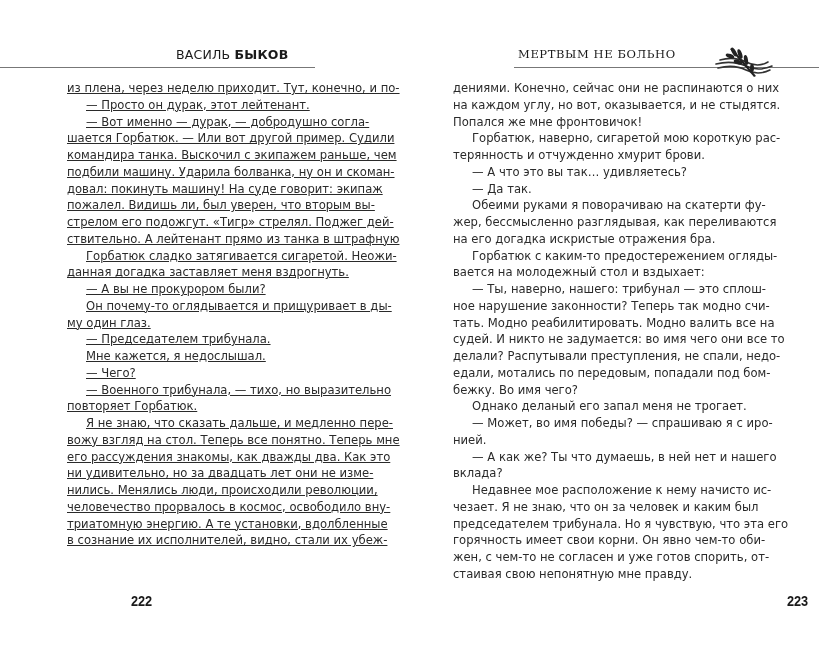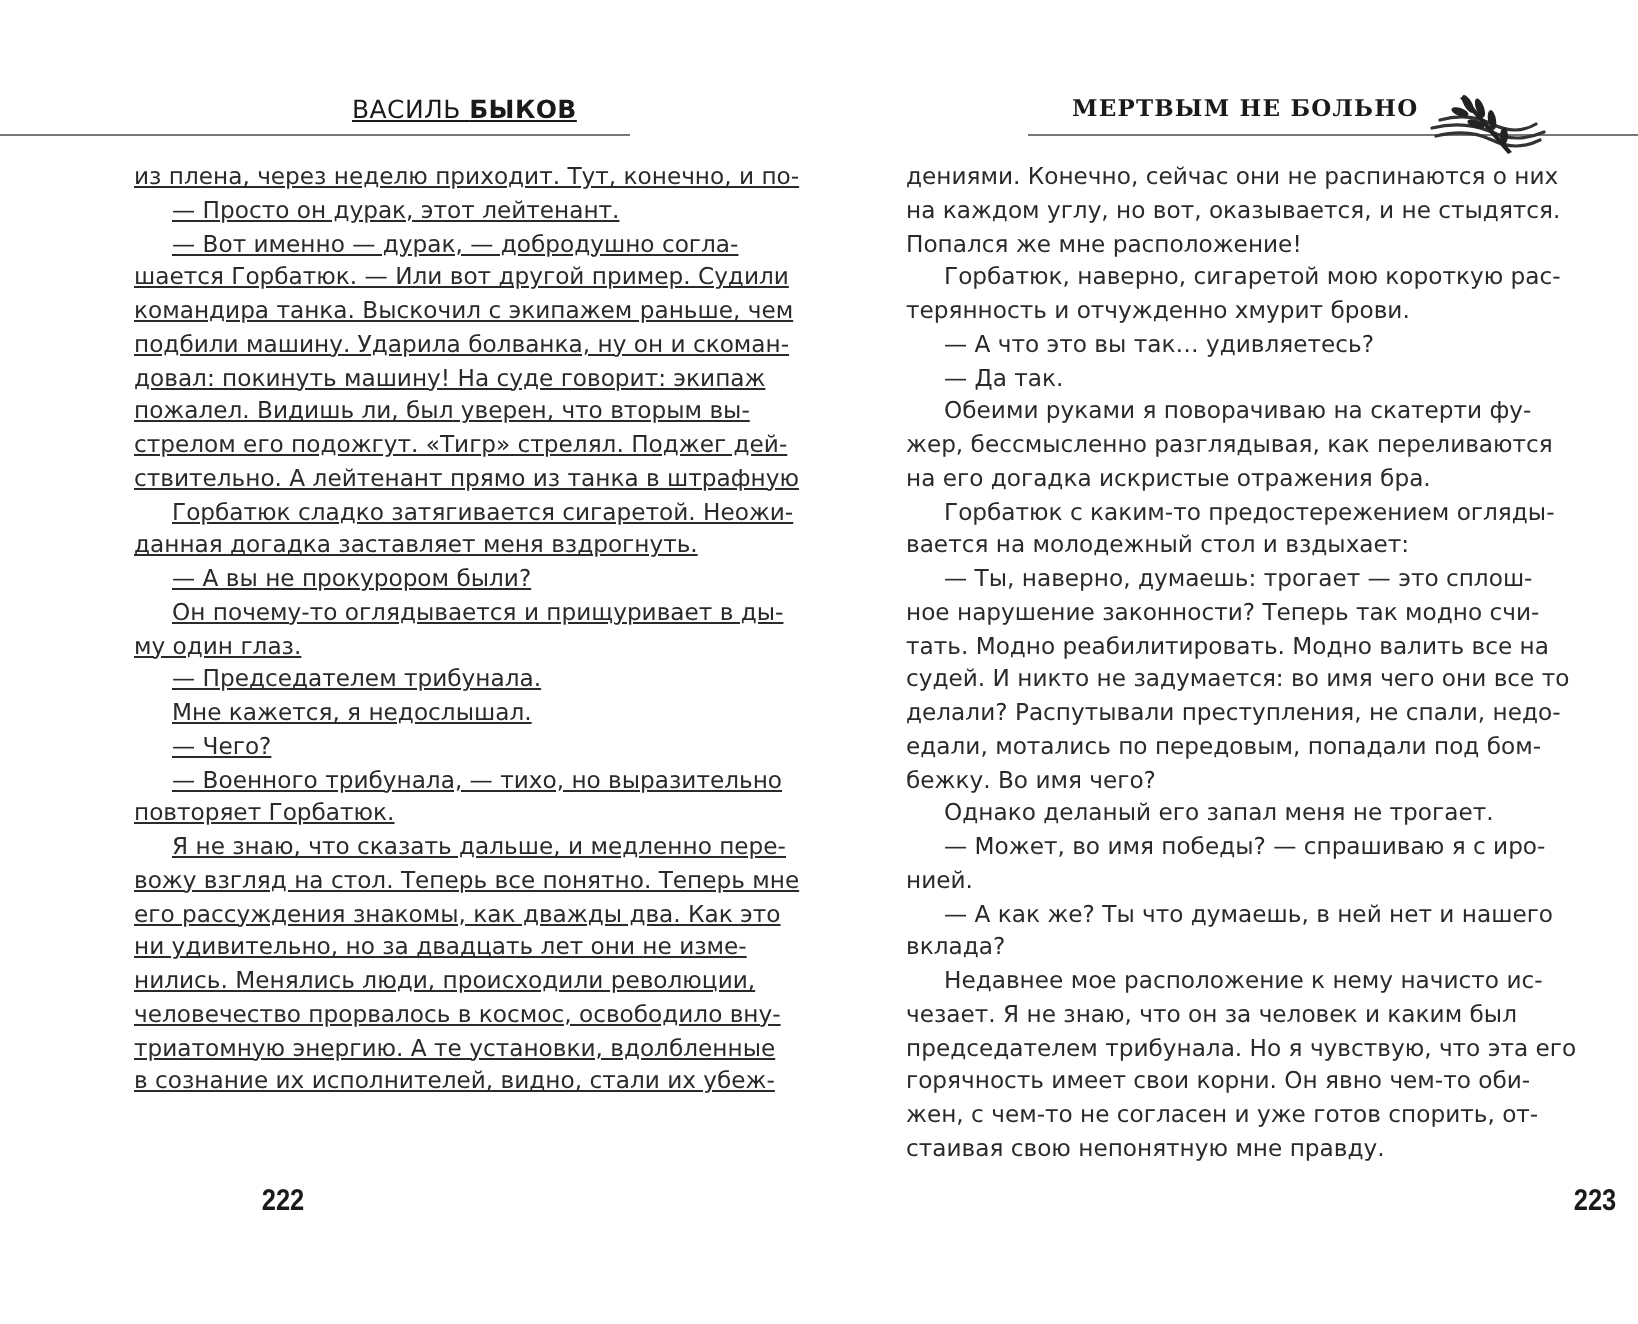--- a/index.html
+++ b/index.html
@@ -2,23 +2,23 @@
 <html><head>
 <meta charset="utf-8">
 <style>
   html, body { margin: 0; padding: 0; background: #ffffff; }
   body { width: 819px; height: 662px; position: relative; overflow: hidden;
          font-family: "DejaVu Sans", sans-serif; color: #222; }
   .page { position: absolute; top: 0; height: 662px; }
   .page.left { left: 0; width: 410px; }
   .page.right { left: 410px; width: 409px; }
   .running-head { position: absolute; top: 47px; font-size: 12.5px; color: #1a1a1a; letter-spacing: 0.2px; white-space: nowrap; }
-  .left .running-head { left: 176px; text-decoration: underline; }
+  .left .running-head { left: 176px; }
   .left .running-head .bold { font-weight: bold; }
-  .right .running-head { left: 126px; font-family: "DejaVu Serif", serif; font-weight: bold; font-size: 11.5px; letter-spacing: 0.6px; }
+  .right .running-head { left: 108px; font-family: "DejaVu Serif", serif; font-weight: normal; font-size: 11.5px; letter-spacing: 0.6px; }
   .rule { position: absolute; height: 1px; background: #777; top: 67px; }
   .left .rule { left: 0; width: 315px; }
   .right .rule { left: 104px; width: 305px; }
   .ornament { position: absolute; top: 42px; left: 302px; width: 64px; height: 40px; }
   .text { position: absolute; top: 80px; font-size: 11.6px; line-height: 16.75px; color: #2a2a2a; }
   .left .text { left: 67px; width: 300px; text-decoration: underline; }
   .right .text { left: 43px; width: 300px; }
   .line { display: block; white-space: nowrap; text-align: justify; text-align-last: justify; height: 16.75px; }
   .line.last { text-align-last: left; }
   .line.indent { padding-left: 19px; }
@@ -80,31 +80,31 @@
       <ellipse cx="28" cy="12" rx="2" ry="5" transform="rotate(-20 28 12)"></ellipse>
       <ellipse cx="18" cy="14" rx="2" ry="4.5" transform="rotate(-70 18 14)"></ellipse>
       <ellipse cx="34" cy="18" rx="2" ry="5" transform="rotate(-10 34 18)"></ellipse>
       <ellipse cx="26" cy="20" rx="2" ry="4.5" transform="rotate(-70 26 20)"></ellipse>
       <ellipse cx="40" cy="26" rx="2" ry="4" transform="rotate(0 40 26)"></ellipse>
     </g>
   </svg>
   <div class="text" id="right-text">
       <span class="line">дениями. Конечно, сейчас они не распинаются о них</span>
       <span class="line">на каждом углу, но вот, оказывается, и не стыдятся.</span>
-      <span class="line last">Попался же мне расположение!</span>
+      <span class="line last">Попался же мне фронтовичок!</span>
       <span class="line indent">Горбатюк, наверно, сигаретой мою короткую рас-</span>
       <span class="line last">терянность и отчужденно хмурит брови.</span>
       <span class="line indent last">— А что это вы так… удивляетесь?</span>
       <span class="line indent last">— Да так.</span>
       <span class="line indent">Обеими руками я поворачиваю на скатерти фу-</span>
       <span class="line">жер, бессмысленно разглядывая, как переливаются</span>
       <span class="line last">на его догадка искристые отражения бра.</span>
       <span class="line indent">Горбатюк с каким-то предостережением огляды-</span>
       <span class="line last">вается на молодежный стол и вздыхает:</span>
-      <span class="line indent">— Ты, наверно, думаешь: трогает — это сплош-</span>
+      <span class="line indent">— Ты, наверно, нашего: трибунал — это сплош-</span>
       <span class="line">ное нарушение законности? Теперь так модно счи-</span>
       <span class="line">тать. Модно реабилитировать. Модно валить все на</span>
       <span class="line">судей. И никто не задумается: во имя чего они все то</span>
       <span class="line">делали? Распутывали преступления, не спали, недо-</span>
       <span class="line">едали, мотались по передовым, попадали под бом-</span>
       <span class="line last">бежку. Во имя чего?</span>
       <span class="line indent last">Однако деланый его запал меня не трогает.</span>
       <span class="line indent">— Может, во имя победы? — спрашиваю я с иро-</span>
       <span class="line last">нией.</span>
       <span class="line indent">— А как же? Ты что думаешь, в ней нет и нашего</span>

